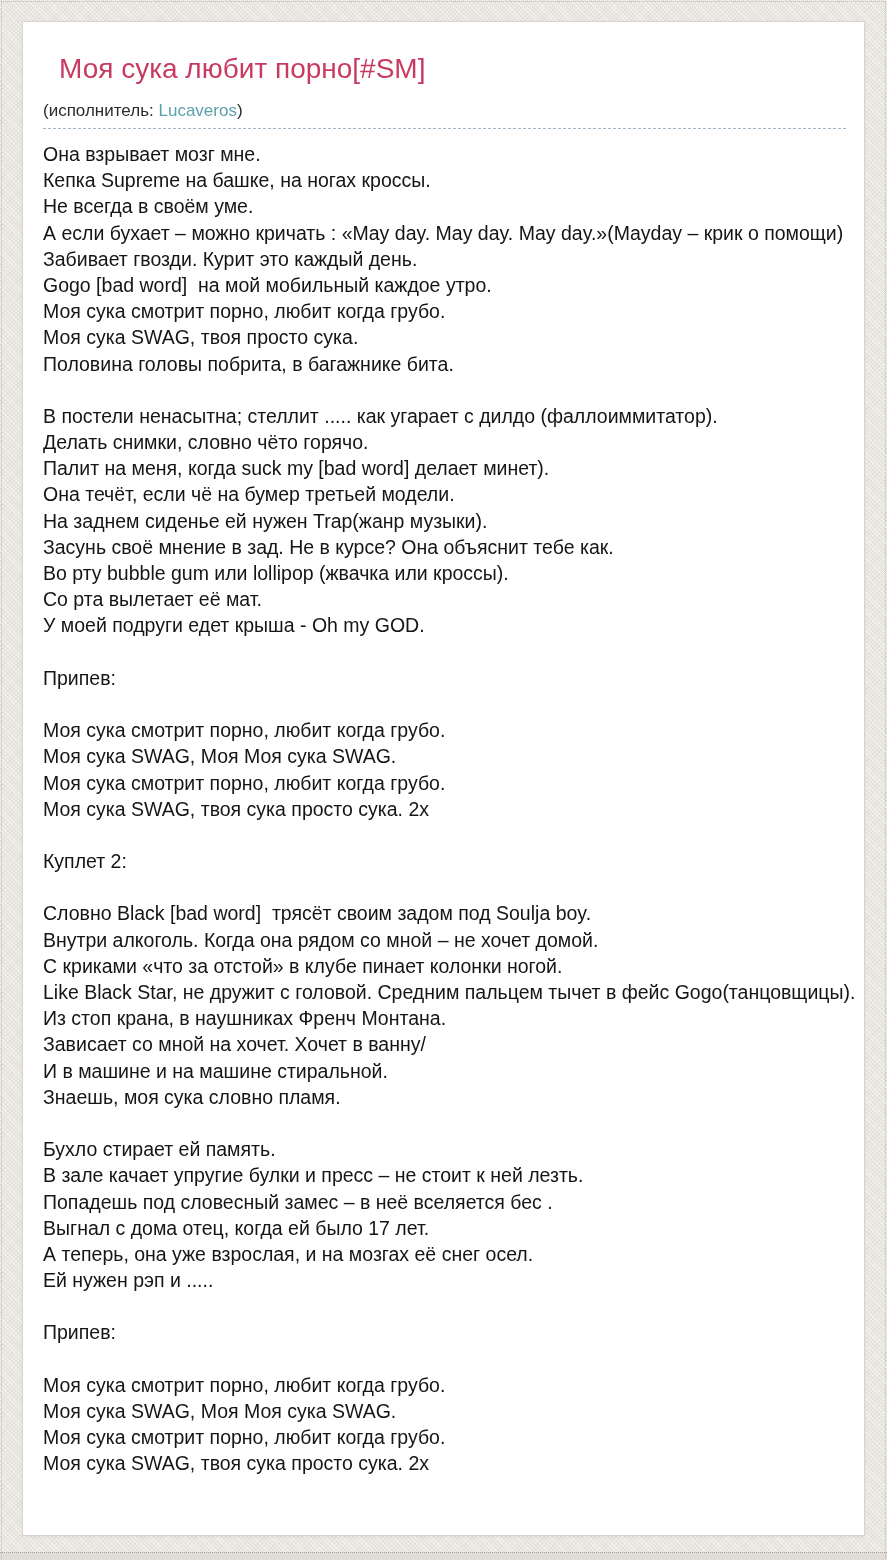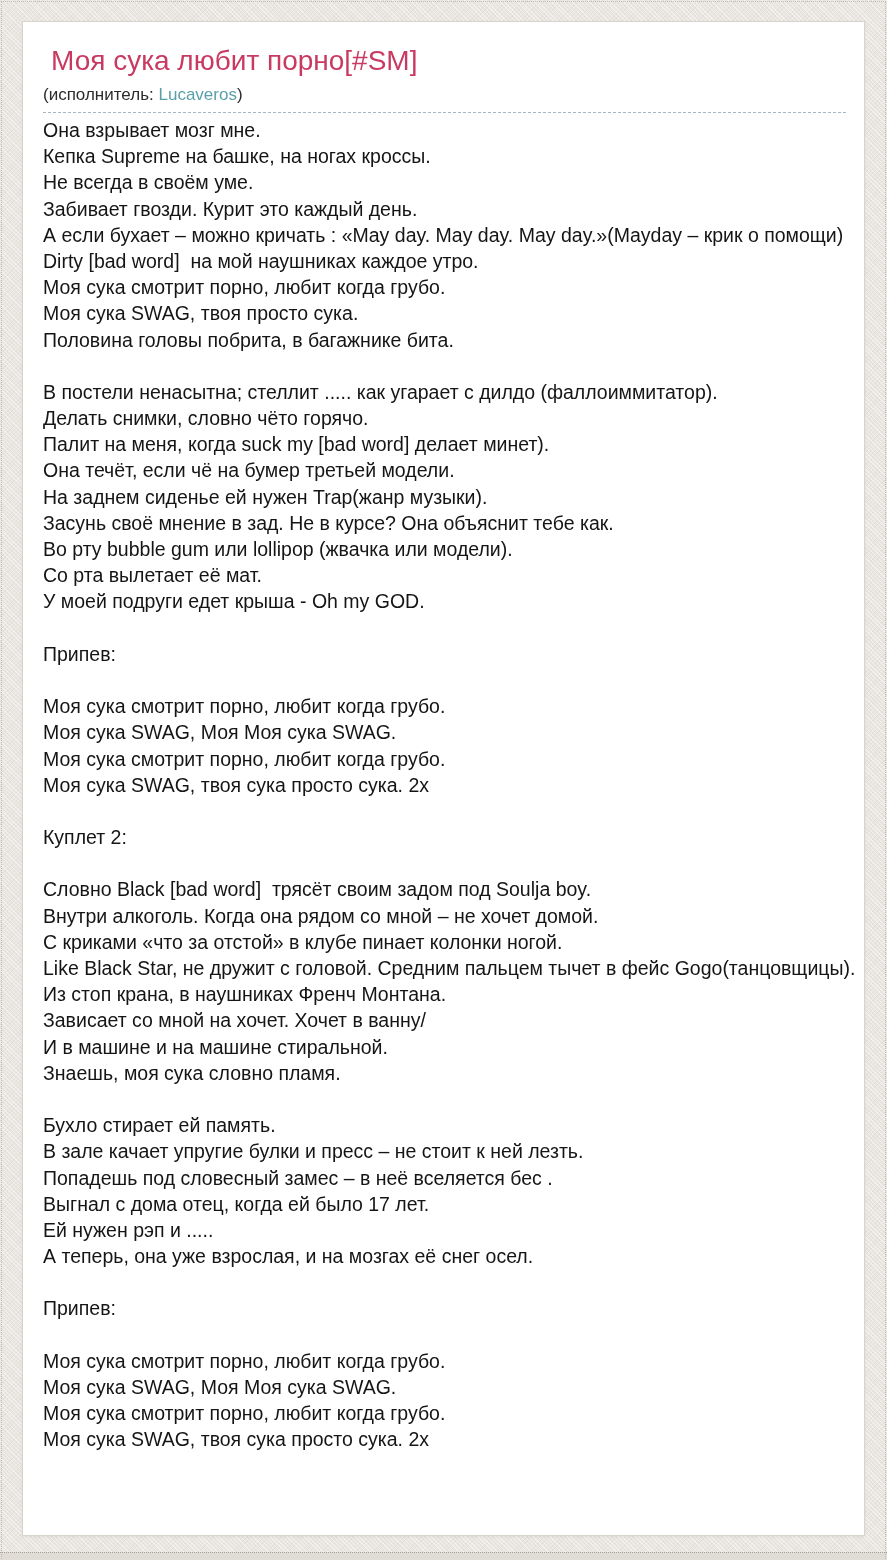--- a/index.html
+++ b/index.html
@@ -47,42 +47,42 @@
     overflow: visible;
     z-index: 1;
   }
 
   .card-header {
     border-bottom: 1px dashed var(--separator-color, #a3b5c6);
     padding-bottom: 6px;
   }
 
   .song-title {
-    margin: 8px;
+    margin: 16px;
     font-size: 28px;
     line-height: 30px;
     font-weight: 400;
     color: var(--title-color, #c83a62);
   }
 
   .artist-line {
     margin-top: 0;
     font-size: 17px;
     line-height: 22px;
     color: #2b2b2b;
   }
 
   .artist-link {
     color: var(--link-color, #5aa0aa);
     text-decoration: none;
     cursor: pointer;
   }
 
   .lyrics {
-    margin-top: 4px;
+    margin-top: 12px;
     font-size: 19.5px;
     color: var(--text-color, #151515);
   }
 
   .lyric-line {
     white-space: pre;       
     height: 26.2px;
     line-height: 26.2px;
     overflow: visible;
   }
@@ -98,34 +98,34 @@
     <h1 class="song-title">Моя сука любит порно[#SM]</h1>
     <div class="artist-line">
       <span class="artist-label">(исполнитель:</span>
       <a class="artist-link">Lucaveros</a><span class="artist-suffix">)</span>
     </div>
   </div>
   <div class="lyrics">
       <div class="lyric-line">Она взрывает мозг мне.</div>
       <div class="lyric-line">Кепка Supreme на башке, на ногах кроссы.</div>
       <div class="lyric-line">Не всегда в своём уме.</div>
+      <div class="lyric-line">А если бухает – можно кричать : «May day. May day. May day.»(Mayday – крик о помощи)</div>
       <div class="lyric-line">Забивает гвозди. Курит это каждый день.</div>
-      <div class="lyric-line">А если бухает – можно кричать : «May day. May day. May day.»(Mayday – крик о помощи)</div>
-      <div class="lyric-line">Dirty [bad word]  на мой наушниках каждое утро.</div>
+      <div class="lyric-line">Gogo [bad word]  на мой мобильный каждое утро.</div>
       <div class="lyric-line">Моя сука смотрит порно, любит когда грубо.</div>
       <div class="lyric-line">Моя сука SWAG, твоя просто сука.</div>
       <div class="lyric-line">Половина головы побрита, в багажнике бита.</div>
       <div class="lyric-line"></div>
       <div class="lyric-line">В постели ненасытна; стеллит ..... как угарает с дилдо (фаллоиммитатор).</div>
       <div class="lyric-line">Делать снимки, словно чёто горячо.</div>
       <div class="lyric-line">Палит на меня, когда suck my [bad word] делает минет).</div>
       <div class="lyric-line">Она течёт, если чё на бумер третьей модели.</div>
       <div class="lyric-line">На заднем сиденье ей нужен Trap(жанр музыки).</div>
       <div class="lyric-line">Засунь своё мнение в зад. Не в курсе? Она объяснит тебе как.</div>
-      <div class="lyric-line">Во рту bubble gum или lollipop (жвачка или модели).</div>
+      <div class="lyric-line">Во рту bubble gum или lollipop (жвачка или кроссы).</div>
       <div class="lyric-line">Со рта вылетает её мат.</div>
       <div class="lyric-line">У моей подруги едет крыша - Oh my GOD.</div>
       <div class="lyric-line"></div>
       <div class="lyric-line">Припев:</div>
       <div class="lyric-line"></div>
       <div class="lyric-line">Моя сука смотрит порно, любит когда грубо.</div>
       <div class="lyric-line">Моя сука SWAG, Моя Моя сука SWAG.</div>
       <div class="lyric-line">Моя сука смотрит порно, любит когда грубо.</div>
       <div class="lyric-line">Моя сука SWAG, твоя сука просто сука. 2x</div>
       <div class="lyric-line"></div>
@@ -137,22 +137,22 @@
       <div class="lyric-line">Like Black Star, не дружит с головой. Средним пальцем тычет в фейс Gogo(танцовщицы).</div>
       <div class="lyric-line">Из стоп крана, в наушниках Френч Монтана.</div>
       <div class="lyric-line">Зависает со мной на хочет. Хочет в ванну/</div>
       <div class="lyric-line">И в машине и на машине стиральной.</div>
       <div class="lyric-line">Знаешь, моя сука словно пламя.</div>
       <div class="lyric-line"></div>
       <div class="lyric-line">Бухло стирает ей память.</div>
       <div class="lyric-line">В зале качает упругие булки и пресс – не стоит к ней лезть.</div>
       <div class="lyric-line">Попадешь под словесный замес – в неё вселяется бес .</div>
       <div class="lyric-line">Выгнал с дома отец, когда ей было 17 лет.</div>
+      <div class="lyric-line">А теперь, она уже взрослая, и на мозгах её снег осел.</div>
       <div class="lyric-line">Ей нужен рэп и .....</div>
-      <div class="lyric-line">А теперь, она уже взрослая, и на мозгах её снег осел.</div>
       <div class="lyric-line"></div>
       <div class="lyric-line">Припев:</div>
       <div class="lyric-line"></div>
       <div class="lyric-line">Моя сука смотрит порно, любит когда грубо.</div>
       <div class="lyric-line">Моя сука SWAG, Моя Моя сука SWAG.</div>
       <div class="lyric-line">Моя сука смотрит порно, любит когда грубо.</div>
       <div class="lyric-line">Моя сука SWAG, твоя сука просто сука. 2x</div>
     </div>
 </div>
 

